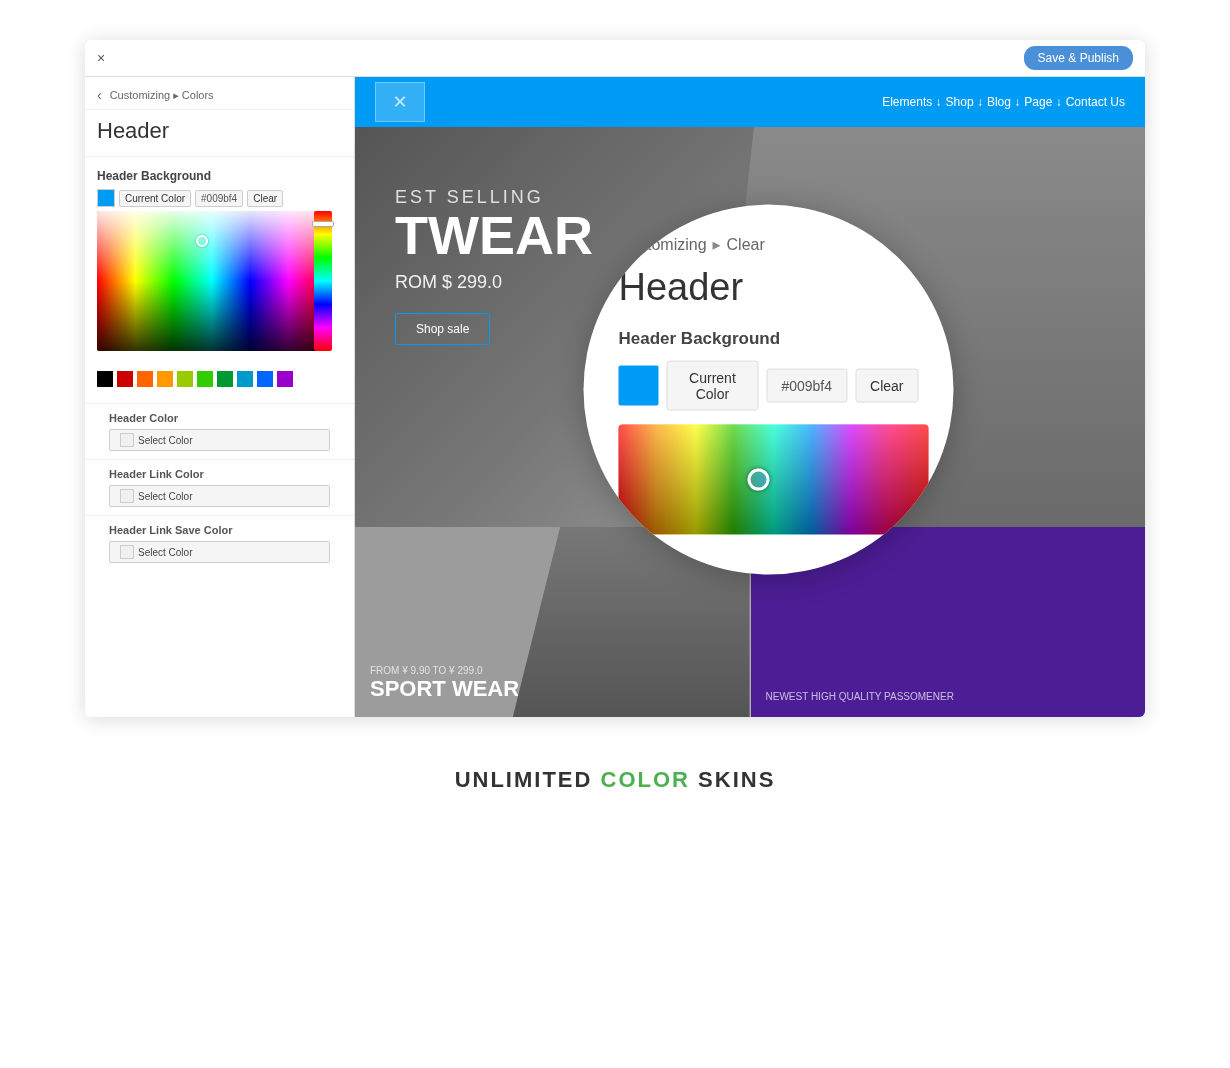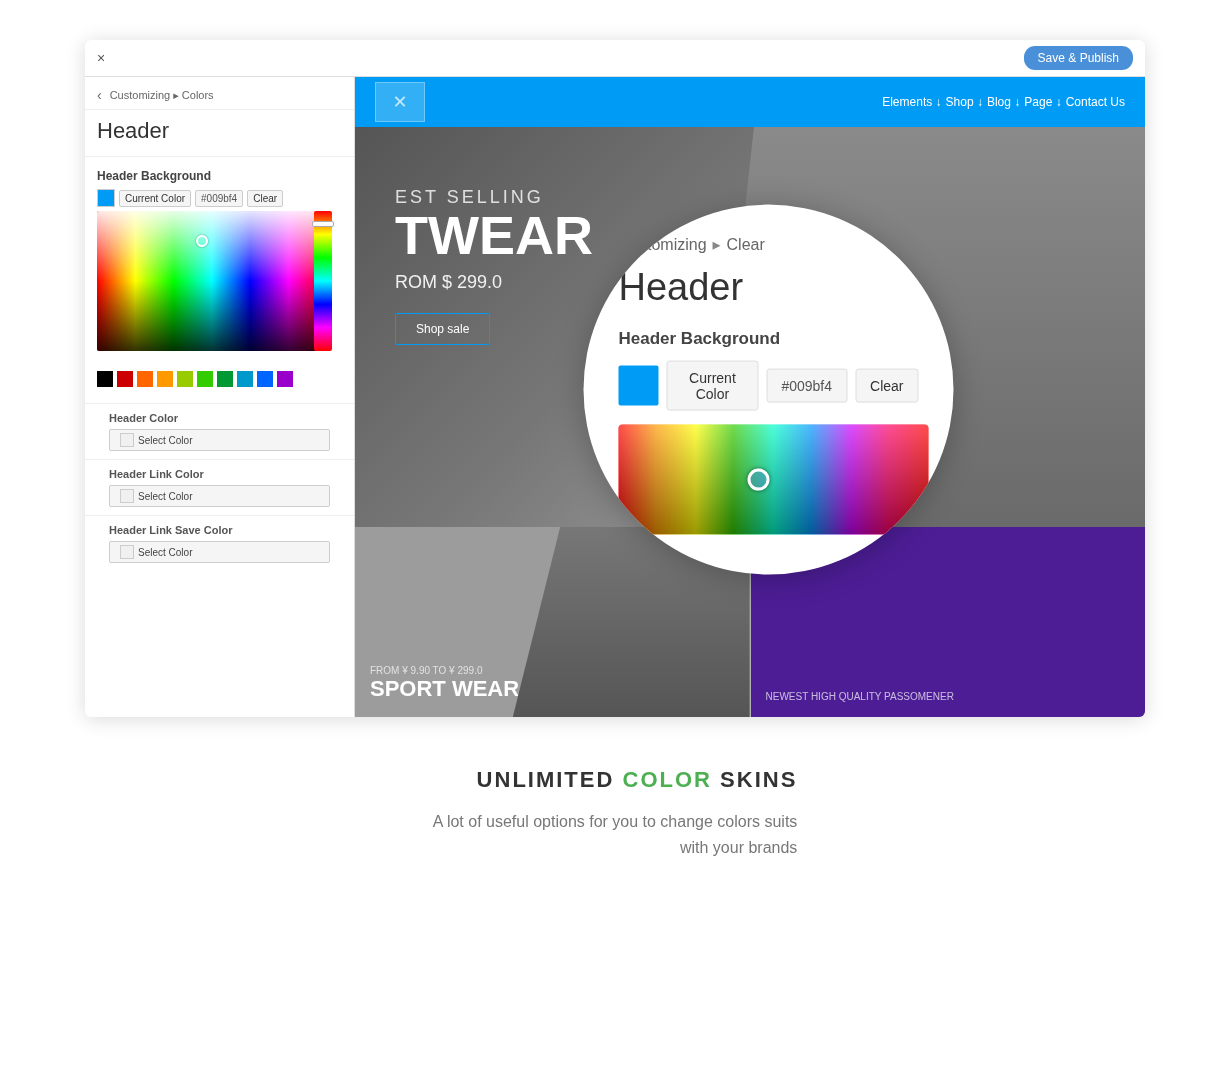--- a/index.html
+++ b/index.html
@@ -680,17 +680,13 @@
     </div>
   </div>
 </div>
 
 <div class="bottom-section">
   <div class="bottom-title">
     <span>UNLIMITED</span>
     <span class="color-word"> <span>COLOR</span></span>
     <span> <span>SKINS</span></span>
   </div>
-  <div class="bottom-subtitle">
-    <span>A lot of useful options for you to change colors suits</span><br>
-    <span>with your brands</span>
-  </div>
 </div>
 
 </body></html>

